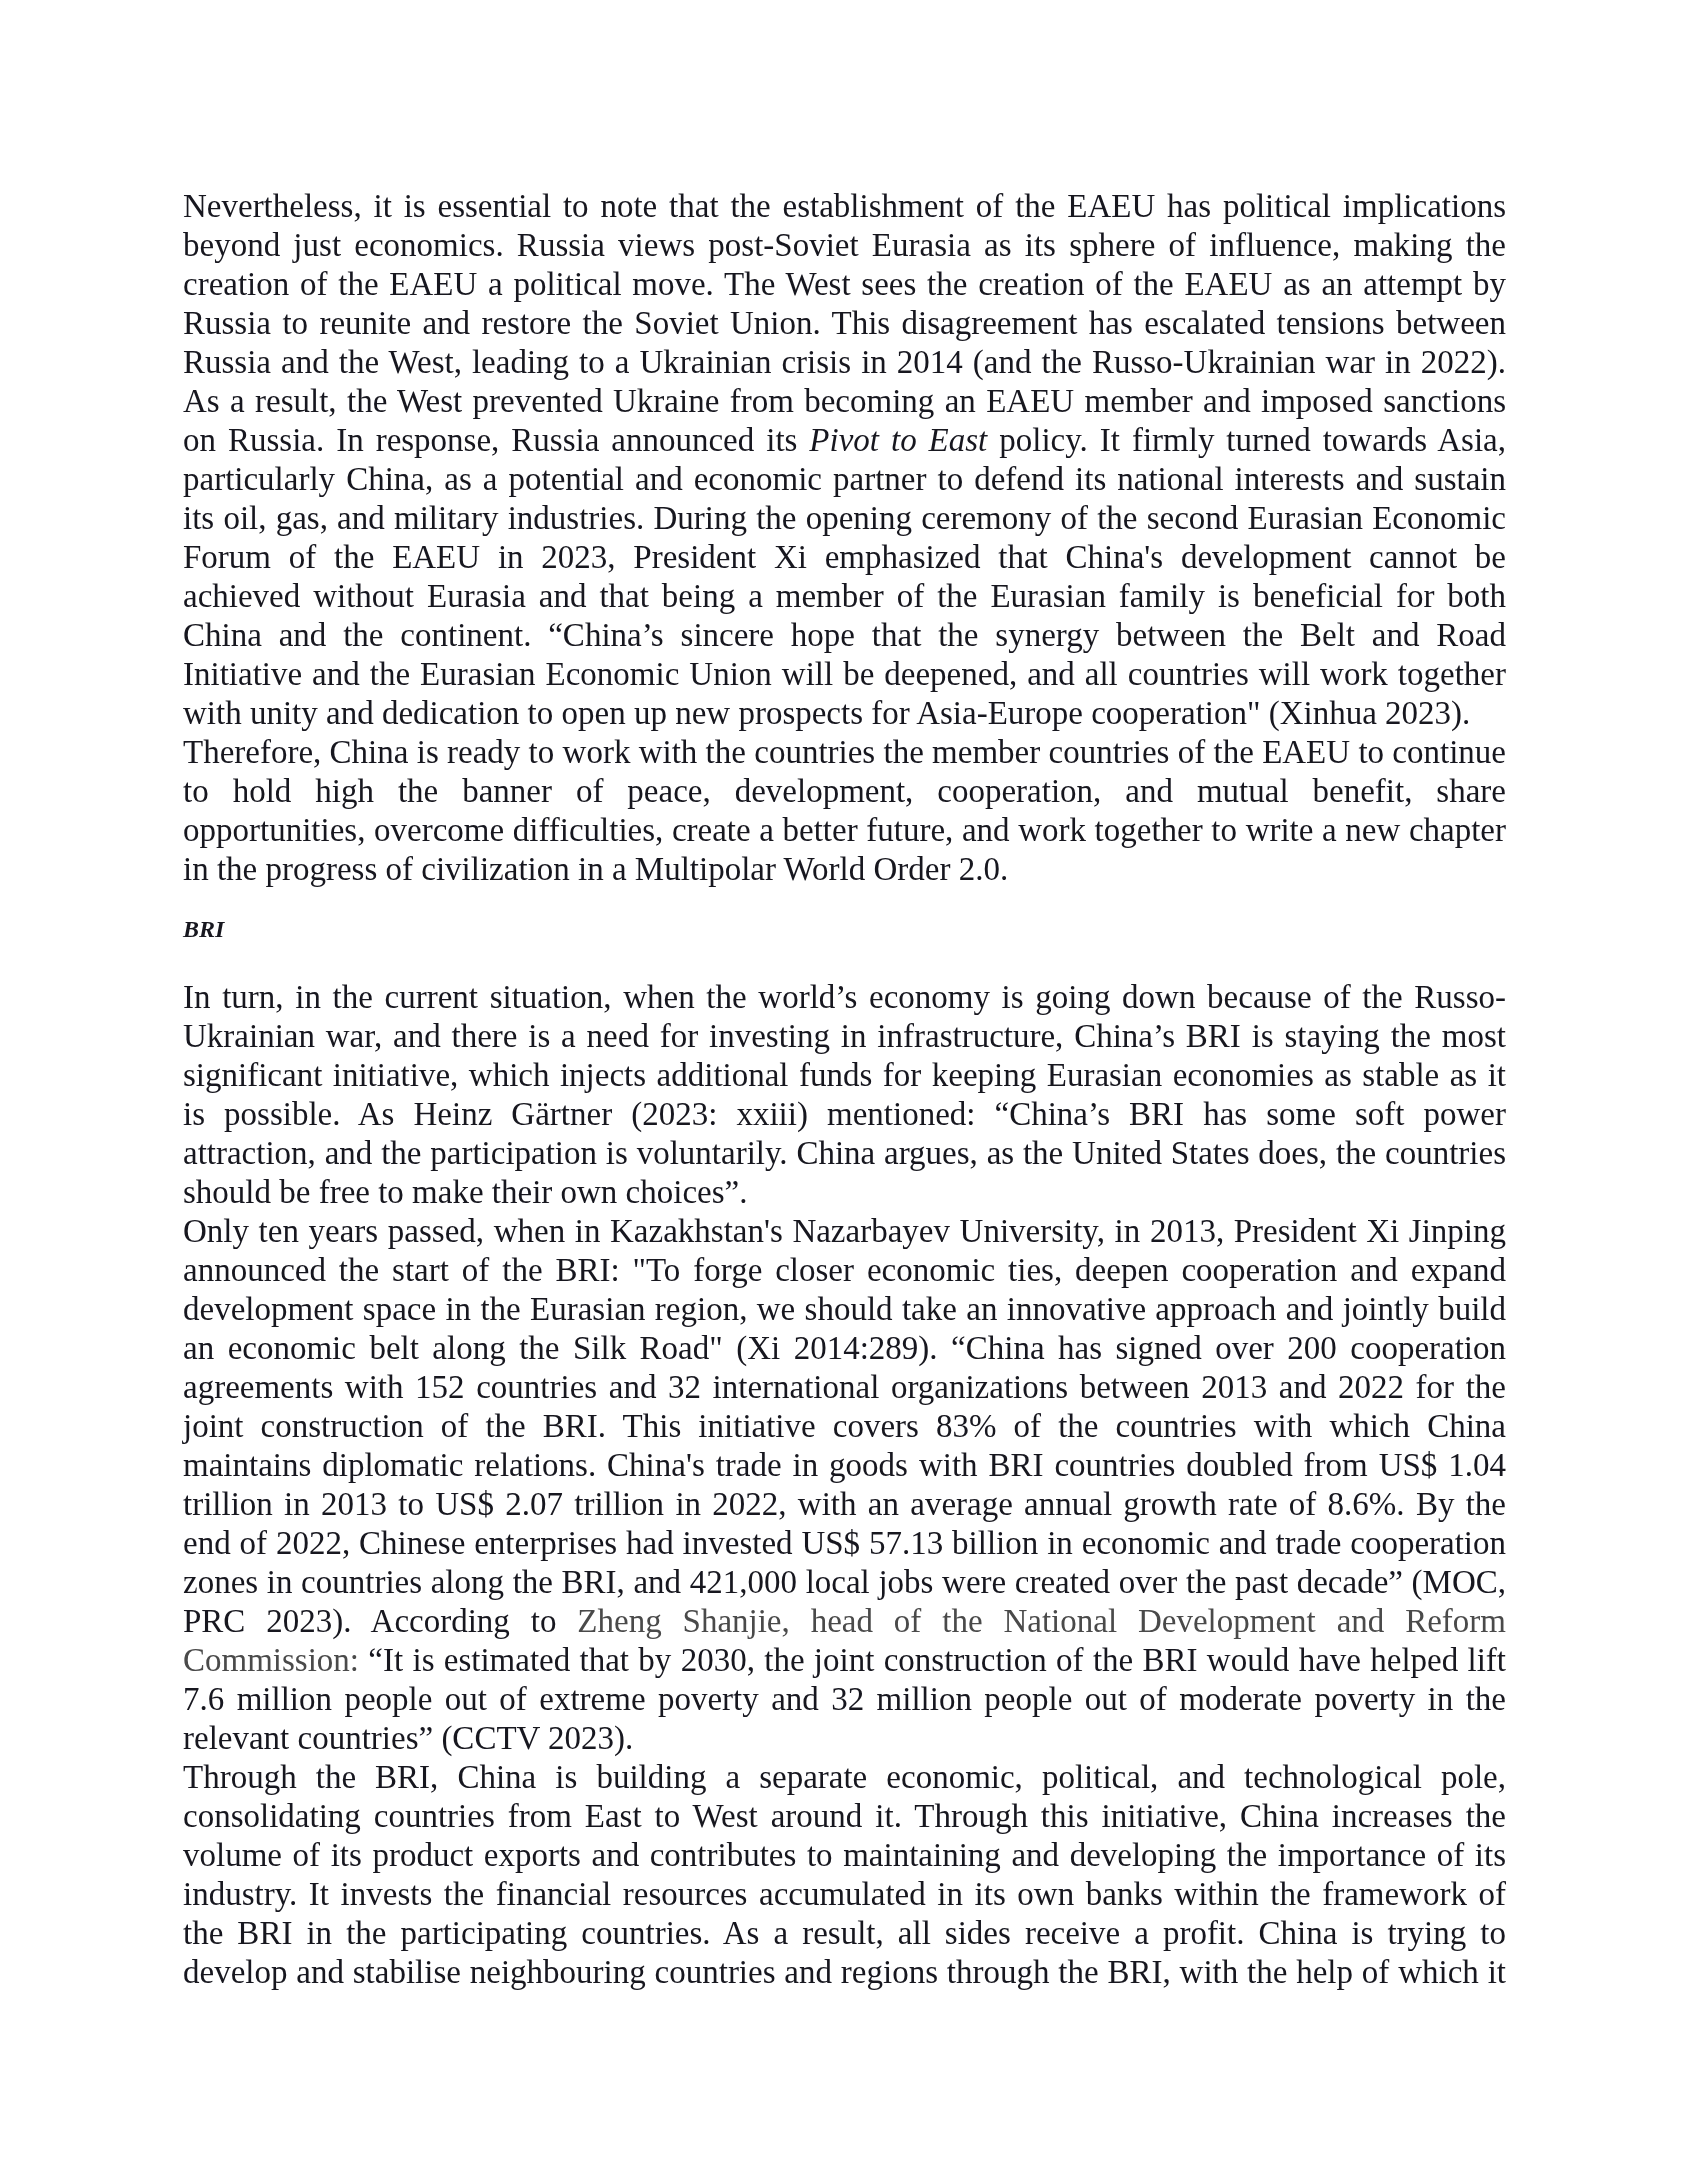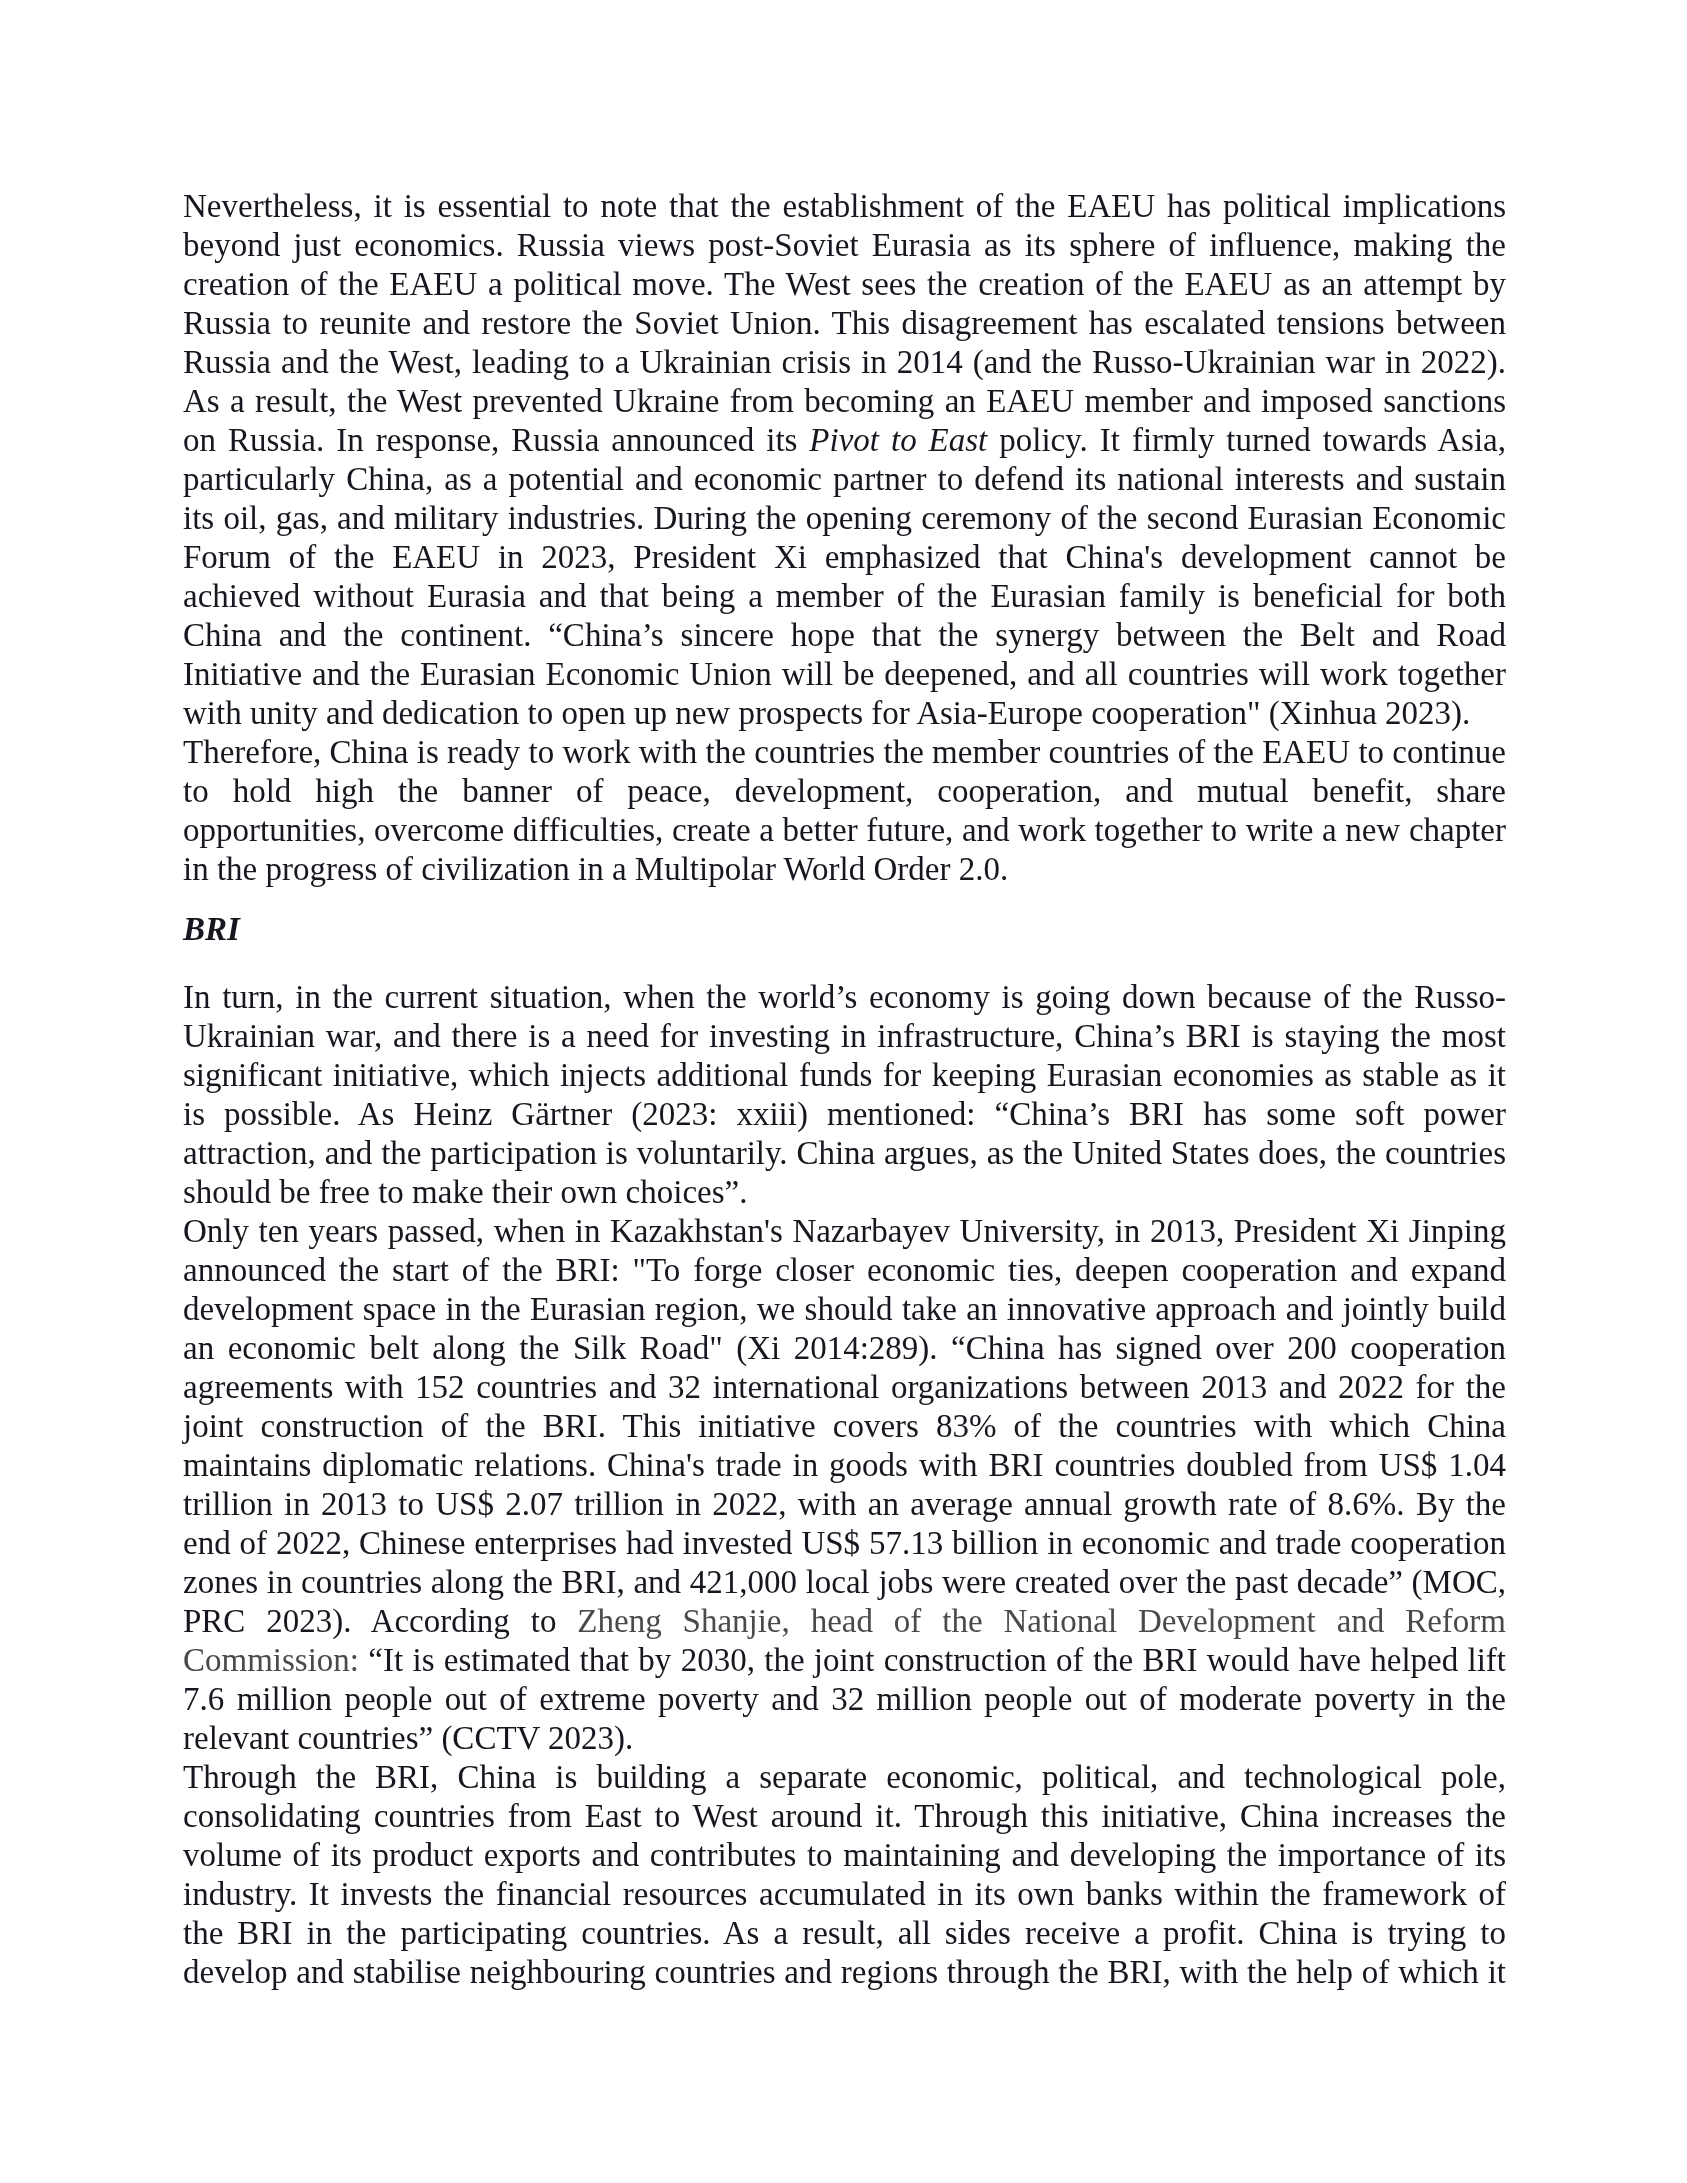--- a/index.html
+++ b/index.html
@@ -32,21 +32,21 @@
   .para {
     margin: 0;
     padding: 0;
   }
   .para.justify-last {
     text-align-last: justify;
   }
   .heading {
     margin: 21px 0 28.5px 0;
     padding: 0;
-    font-size: 33px;
+    font-size: 24px;
     line-height: 39px;
     font-weight: bold;
     font-style: italic;
     text-align: left;
   }
   .run.italic {
     font-style: italic;
   }
   .run.gray {
     color: var(--muted-color, #4a4a4a);

